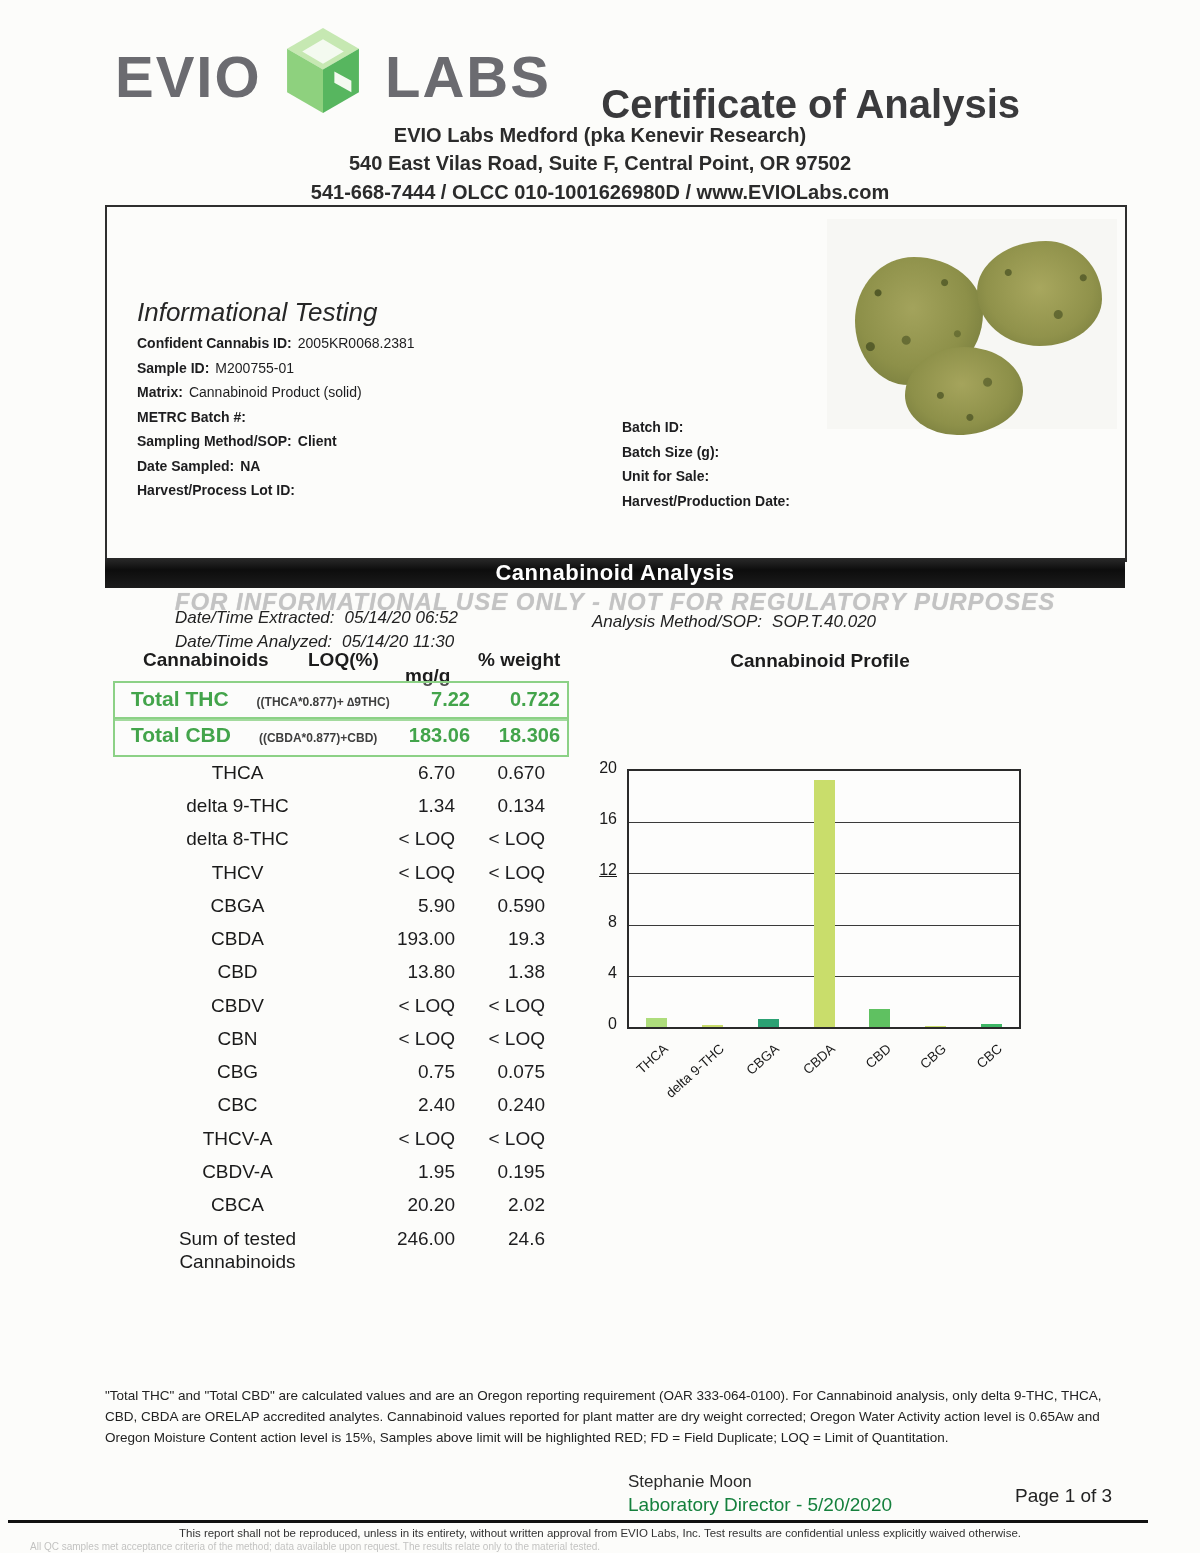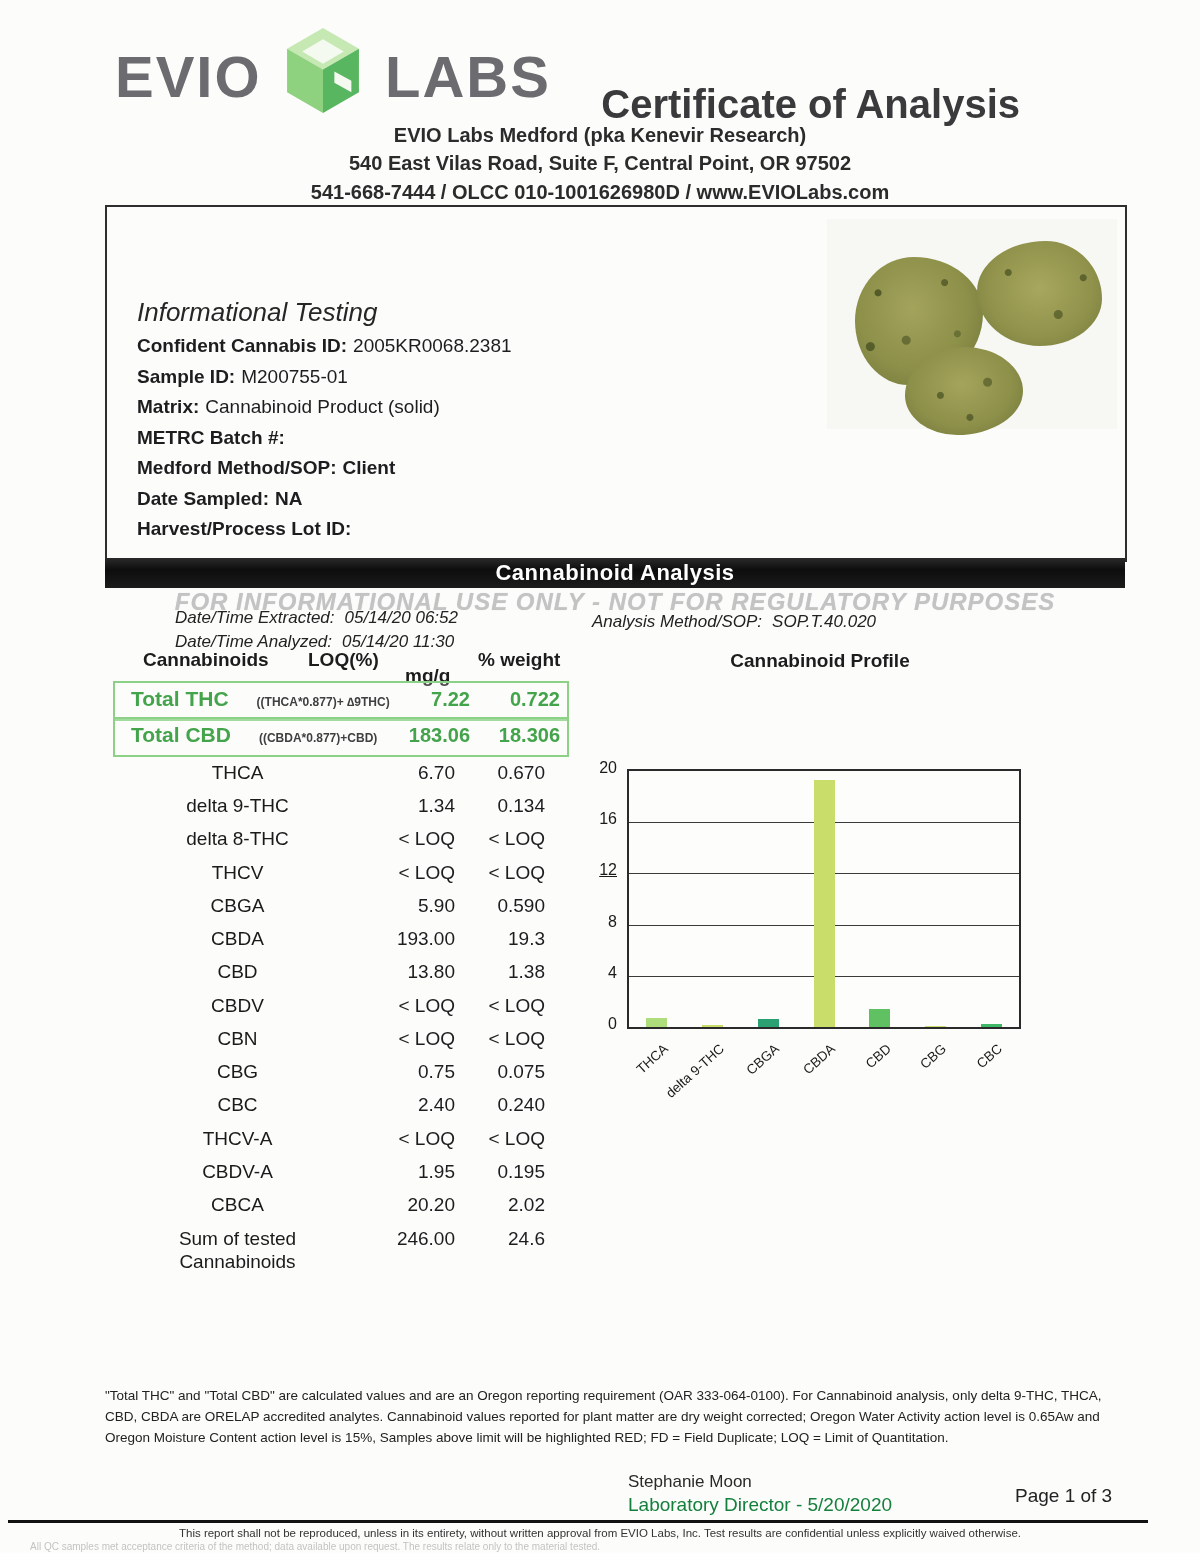--- a/index.html
+++ b/index.html
@@ -27,21 +27,21 @@
   .addr3{top:181px;font-size:20px;}
 
   
   .info-box{
     position:absolute;left:105px;top:205px;width:1018px;height:353px;
     border:2px solid #2e2e2e;background:transparent;
   }
   .section-title{position:absolute;left:30px;top:90px;font-style:italic;font-size:26px;color:#262626;}
   .fields-left{position:absolute;left:30px;top:128px;}
   .fields-right{position:absolute;left:515px;top:212px;}
-  .field{font-size:19px;margin-bottom:8.5px;white-space:nowrap;}
+  .field{font-size:14px;margin-bottom:8.5px;white-space:nowrap;}
   .field .lbl{font-weight:bold;}
   .field .val{font-weight:normal;margin-left:6px;}
   .field .val.b{font-weight:bold;}
   
   .photo{position:absolute;right:8px;top:12px;width:290px;height:210px;background:#f7f7f4;}
   .bud{position:absolute;filter:blur(.4px);}
   .bud1{left:28px;top:38px;width:128px;height:128px;border-radius:46% 54% 58% 42%/50% 44% 56% 50%;
     background:
       radial-gradient(circle at 18% 28%,rgba(56,66,24,.7) 0 3px,transparent 4px),
       radial-gradient(circle at 70% 20%,rgba(56,66,24,.6) 0 3px,transparent 4px),
@@ -163,25 +163,31 @@
 <div class="addr addr3">541-668-7444 / OLCC 010-1001626980D / www.EVIOLabs.com</div>
 
 <div class="info-box">
   <div class="section-title">Informational Testing</div>
 
   <div class="fields-left">
     <div class="field"><span class="lbl">Confident Cannabis ID:</span><span class="val">2005KR0068.2381</span></div>
     <div class="field"><span class="lbl">Sample ID:</span><span class="val">M200755-01</span></div>
     <div class="field"><span class="lbl">Matrix:</span><span class="val">Cannabinoid Product (solid)</span></div>
     <div class="field"><span class="lbl">METRC Batch #:</span><span class="val"></span></div>
-    <div class="field"><span class="lbl">Medford Method/SOP:</span><span class="val b">Client</span></div>
+    <div class="field"><span class="lbl">Sampling Method/SOP:</span><span class="val b">Client</span></div>
     <div class="field"><span class="lbl">Date Sampled:</span><span class="val b">NA</span></div>
     <div class="field"><span class="lbl">Harvest/Process Lot ID:</span><span class="val"></span></div>
   </div>
 
+  <div class="fields-right">
+    <div class="field"><span class="lbl">Batch ID:</span><span class="val"></span></div>
+    <div class="field"><span class="lbl">Batch Size (g):</span><span class="val"></span></div>
+    <div class="field"><span class="lbl">Unit for Sale:</span><span class="val"></span></div>
+    <div class="field"><span class="lbl">Harvest/Production Date:</span><span class="val"></span></div>
+  </div>
 
   <div class="photo">
     <div class="bud bud1"></div>
     <div class="bud bud2"></div>
     <div class="bud bud3"></div>
   </div>
 </div>
 
 <div class="banner">Cannabinoid Analysis</div>
 <div class="watermark">FOR INFORMATIONAL USE ONLY - NOT FOR REGULATORY PURPOSES</div>

